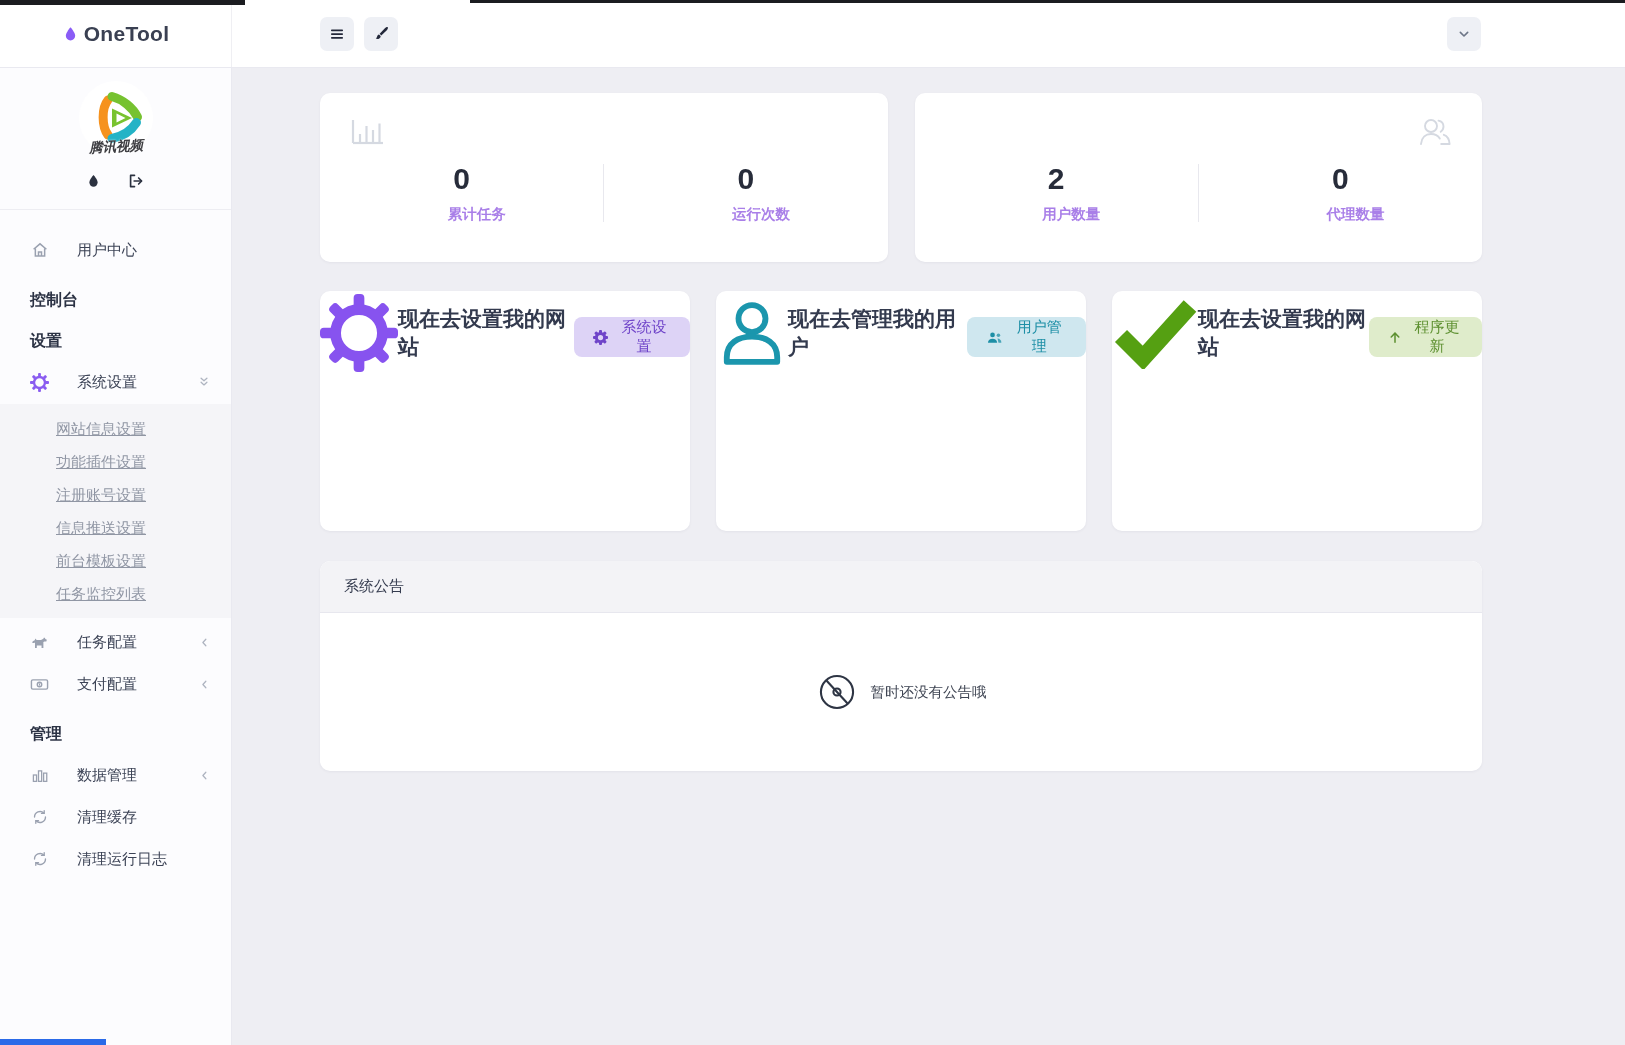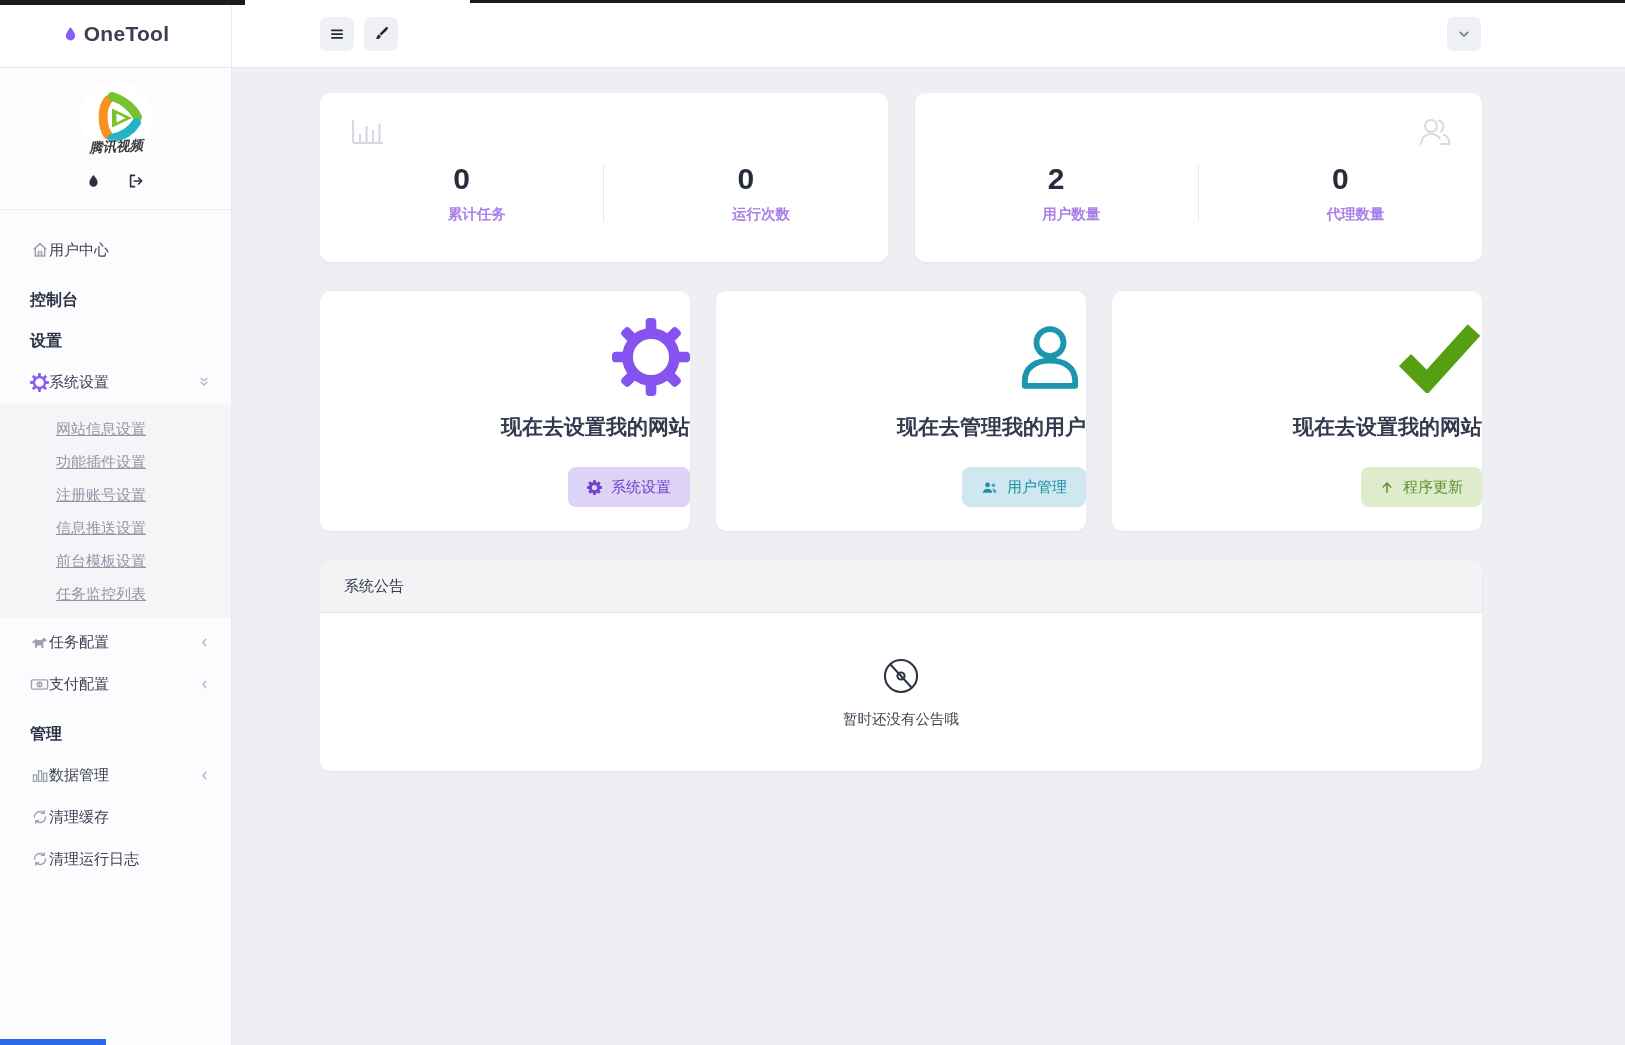--- a/index.html
+++ b/index.html
@@ -51,21 +51,21 @@
     font-family:"DejaVu Serif","Liberation Serif",serif;
     font-style:italic; font-weight:bold;
     font-size:13.5px; color:#3e3e42; transform:rotate(-3deg);
     text-shadow:0 0 2px #fff;
   }
   .avatar-actions { margin-top:16px; display:flex; justify-content:center; gap:26px; color:#2b3140; }
   .avatar-actions .act { cursor:pointer; }
 
   .menu { padding-top:20px; }
   .menu-item {
-    display:flex; align-items:center; gap:0;
+    display:flex; align-items:center; gap:28px;
     height:40px; margin-bottom:2px; padding:0 20px 0 30px;
     font-size:15px; color:#3c4356; cursor:pointer;
   }
   .menu-item .mi-icon { width:19px; color:#97much; }
   .mi-icon { width:19px; display:flex; justify-content:center; color:#9aa1b0; }
   .mi-icon.purple { color:#8a5cf0; }
   .mi-arrow { margin-left:auto; color:#aeb4c0; display:flex; }
   .menu-heading {
     padding:0 30px; margin:20px 0 10px;
     font-size:16px; font-weight:bold; color:#2b3244;
@@ -88,42 +88,42 @@
   .corner-icon { position:absolute; color:#d5d9e1; }
   .corner-icon.tl { top:24px; left:30px; }
   .corner-icon.tr { top:22px; right:28px; }
   .stat-cols { display:flex; height:100%; padding-top:30px; align-items:center; }
   .stat-col { flex:1; text-align:center; }
   .stat-value { font-size:30px; font-weight:bold; color:#272c3a; }
   .stat-label { margin-top:9px; font-size:14.5px; font-weight:bold; color:#a97fe8;padding-left:30px; }
   .stat-divider { width:1px; height:58px; background:#e8e8ee; }
 
   .actions-row { display:flex; gap:26px; margin-top:29px; }
-  .action-card { flex:1; height:240px; display:flex; flex-direction:column; align-items:flex-end; justify-content:center; }
+  .action-card { flex:1; height:240px; display:flex; flex-direction:row; align-items:flex-start; justify-content:center; }
   .action-icon { height:84px; display:flex; align-items:center; justify-content:center; }
   .action-title { margin-top:14px; font-size:21px; font-weight:bold; color:#333a4e; }
   .action-btn {
     margin-top:26px; height:40px; padding:0 19px;
     border:none; border-radius:8px; font-size:15px;
     display:inline-flex; align-items:center; gap:9px; cursor:pointer;
     font-family:inherit;
   }
   .btn-purple { background:#ddd3f6; color:#6f44c9; }
   .btn-teal   { background:#cfe7ef; color:#1d8fa6; }
   .btn-green  { background:#dfeccb; color:#5d9030; }
 
   .announce { margin-top:30px; height:210px; overflow:hidden; }
   .announce-head {
     height:52px; background:#f3f3f6; border-bottom:1px solid #e7e7ee;
     display:flex; align-items:center; padding:0 24px;
     font-size:15px; font-weight:normal; color:#343b4e;
     border-radius:10px 10px 0 0;
   }
   .announce-body {
-    height:158px; display:flex; flex-direction:column;
+    height:158px; display:flex; flex-direction:row;
     align-items:center; justify-content:center; gap:13px;
   }
   .announce-empty { font-size:14.5px; color:#3f4553; }
 </style>
 </head>
 <body>
 
 <div class="black-strip-left"></div>
 <div class="black-strip-right"></div>
 

